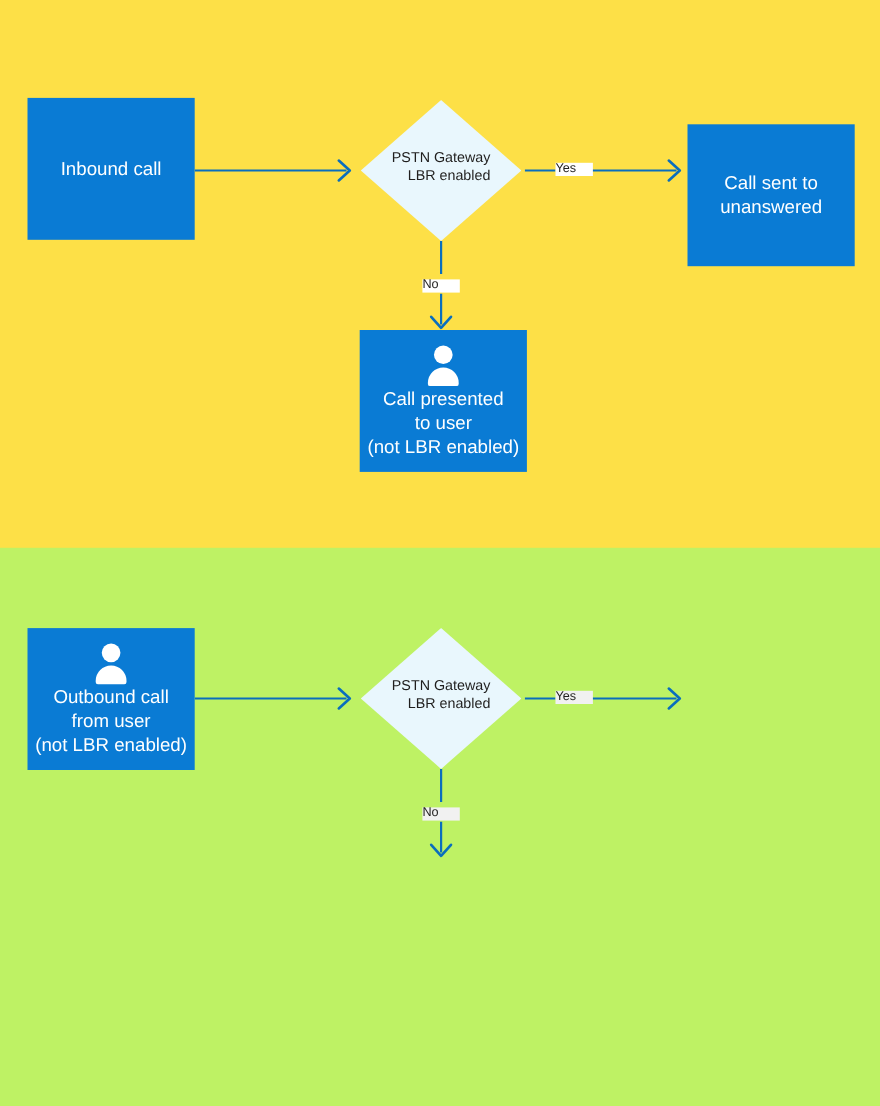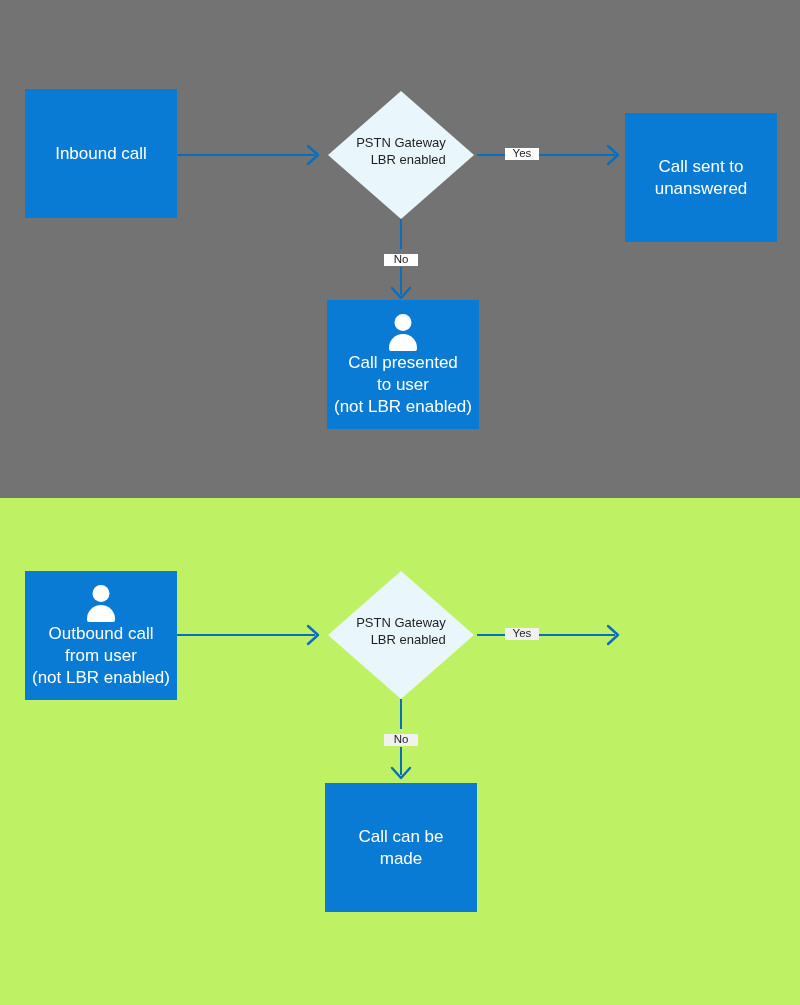--- a/index.html
+++ b/index.html
@@ -18,21 +18,21 @@
     position: absolute;
     inset: 0;
     width: 800px;
     height: 1005px;
   }
   .section {
     position: absolute;
     left: 0;
     width: 800px;
   }
-  #section-inbound { top: 0; height: 518px; background: #737373; }
+  #section-inbound { top: 0; height: 518px; background: #fde047; }
   #section-outbound { top: 498px; height: 632px; background: #bef264; }
 
   
   .node-box {
     position: absolute;
     background: #0a7bd4;
     color: #ffffff;
     display: flex;
     flex-direction: column;
     align-items: center;
@@ -103,21 +103,20 @@
   
   .connector {
     position: absolute;
     pointer-events: none;
   }
   .edge-label {
     position: absolute;
     font-size: 11.5px;
     color: #201f1e;
     background: transparent;
-    text-align: center;
     line-height: 1;
   }
   .edge-label.on-white { background: #ffffff; }
   .edge-label.on-gray { background: #f1f1f1; }
 </style>
 </head>
 <body>
 
 <div class="canvas">
 
@@ -199,19 +198,15 @@
     <div class="edge-label on-gray" style="left:505px; top:130px; width:34px;">Yes</div>
 
 
     <svg class="connector" style="left:384px; top:201px; width:34px; height:84px;" viewBox="0 0 34 84">
       <line x1="17" y1="0" x2="17" y2="30" stroke="#0a6ebd" stroke-width="2"></line>
       <line x1="17" y1="48" x2="17" y2="76" stroke="#0a6ebd" stroke-width="2"></line>
       <polyline points="8,69 17,79 26,69" fill="none" stroke="#0a6ebd" stroke-width="2.4" stroke-linecap="round" stroke-linejoin="round"></polyline>
     </svg>
     <div class="edge-label on-gray" style="left:384px; top:236px; width:34px;">No</div>
 
-    <div class="node-box" id="outbound-no" style="left:325px; top:285px; width:152px; height:129px;">
-      <span class="label-lines">Call can be
-made</span>
-    </div>
   </div>
 
 </div>
 
 </body></html>

